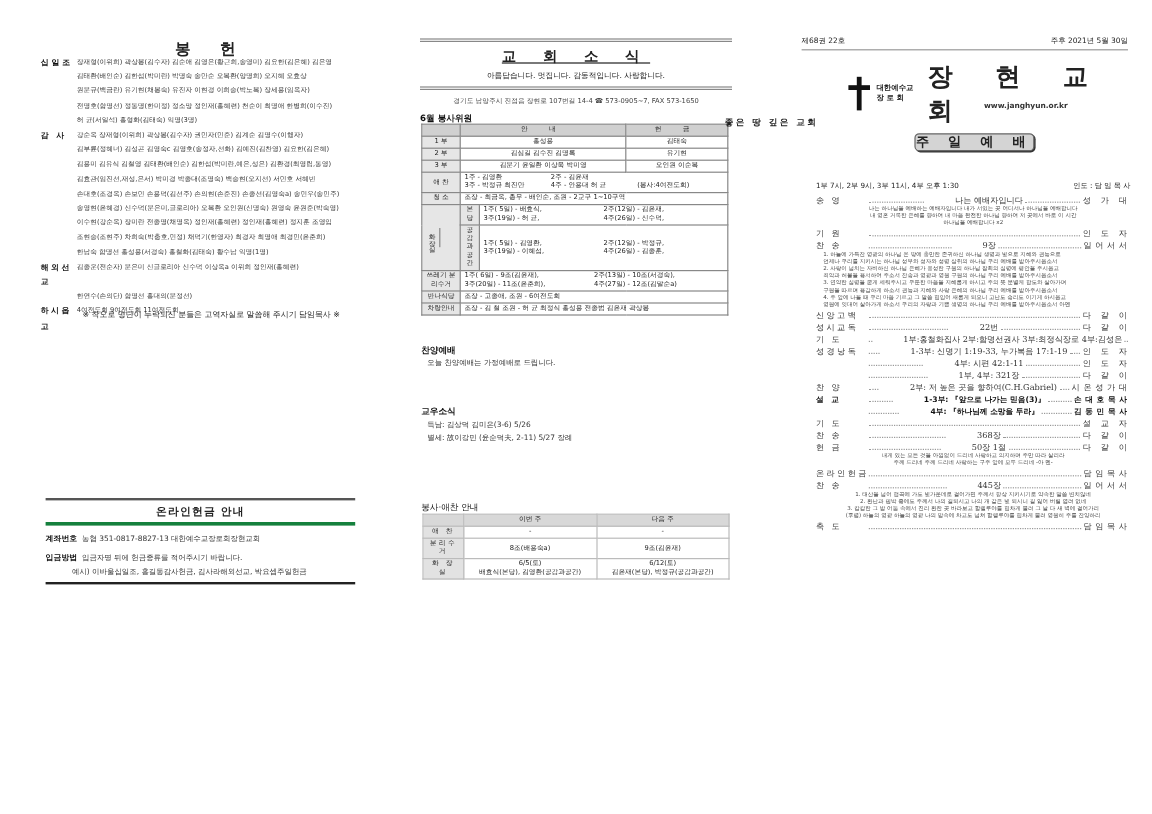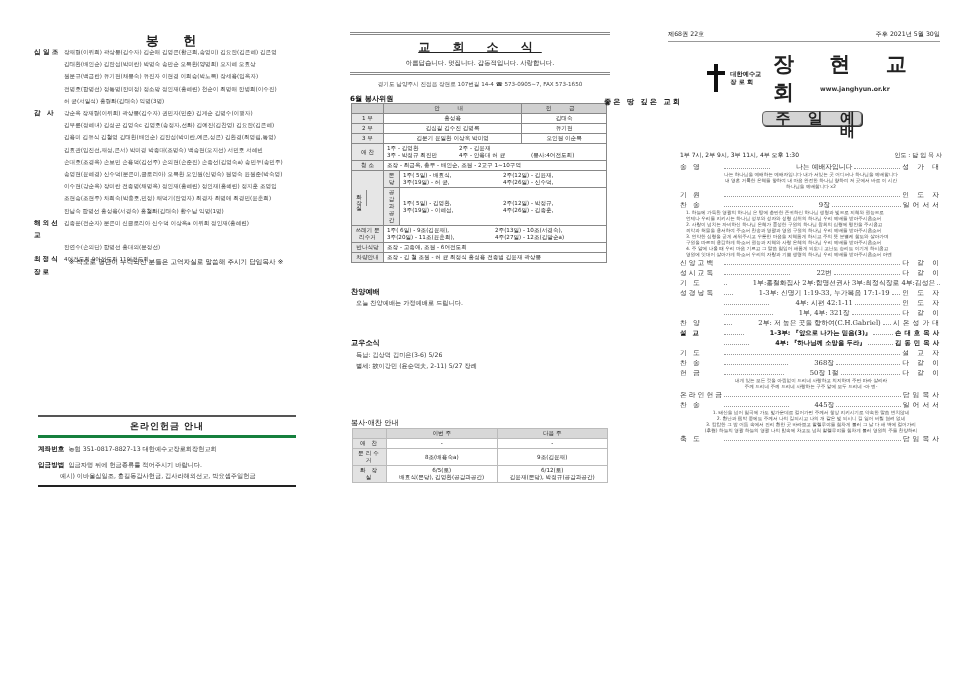--- a/index.html
+++ b/index.html
@@ -49,21 +49,21 @@
   
   .r-top { position: absolute; top: 30px; left: 668px; width: 272px; display: flex; justify-content: space-between; font-size: 6.2px; padding-bottom: 2px; border-bottom: 1px solid #999; }
   .logo { position: absolute; top: 50px; left: 706px; display: flex; align-items: center; }
   .cross-icon { width: 20px; height: 28px; position: relative; }
   .cross-icon:before { content: ""; position: absolute; left: 8px; top: 0; width: 4px; height: 28px; background: #111; }
   .cross-icon:after { content: ""; position: absolute; left: 1px; top: 7px; width: 18px; height: 4px; background: #111; }
   .logo-sm { font-size: 6.2px; font-weight: bold; line-height: 8px; margin-left: 6px; width: 40px; }
   .logo-big { font-family: "DejaVu Serif", serif; font-size: 21px; font-weight: bold; letter-spacing: 14px; margin-left: 6px; }
   .url { position: absolute; top: 85px; left: 820px; font-size: 6.2px; font-weight: bold; color: #333; }
   .slogan { position: absolute; top: 97px; left: 604px; width: 320px; text-align: left; font-size: 7.2px; font-weight: bold; letter-spacing: 2px; }
-  .svc-badge { position: absolute; top: 111px; left: 762px; width: 100px; height: 15px; background: #d4d4d4; border: 1px solid #666; border-radius: 4px; box-shadow: 1px 1px 0 #333; text-align: right; font-size: 15px; font-weight: bold; letter-spacing: 6px; line-height: 13px; }
+  .svc-badge { position: absolute; top: 111px; left: 762px; width: 100px; height: 15px; background: #d4d4d4; border: 1px solid #666; border-radius: 4px; box-shadow: 1px 1px 0 #333; text-align: center; font-size: 11px; font-weight: bold; letter-spacing: 6px; line-height: 13px; }
   .svc-times { position: absolute; top: 151px; left: 680px; width: 262px; display: flex; justify-content: space-between; font-size: 6px; }
   .order { position: absolute; top: 162px; left: 680px; width: 262px; font-size: 6.8px; color: #333; font-family: "DejaVu Serif", serif; }
   .oline { display: flex; align-items: baseline; height: 10px; line-height: 10px; white-space: nowrap; }
   .oline .lft { width: 42px; letter-spacing: 2px; flex-shrink: 0; }
   .oline .dots { flex: 1; border-bottom: 1px dotted #999; margin: 0 2px 2px; height: 1px; }
   .oline .mid { flex-shrink: 0; padding-left: 24px; }
   .oline .rgt { flex-shrink: 0; letter-spacing: 3px; }
   .oline.bold { font-weight: bold; font-family: "DejaVu Sans", sans-serif; color: #111; font-size: 6.4px; }
   .lyric { font-size: 4.6px; color: #444; text-align: center; line-height: 6px; font-family: "DejaVu Sans", sans-serif; }
   .lyric.left { text-align: left; padding-left: 6px; }
@@ -132,21 +132,21 @@
       </div>
       <div class="offer-row">
         <div class="offer-cat">해외선교</div>
         <div class="offer-names">김종운(전순자) 문은미 신글로리아 신수덕 이상옥a 이위희 정인재(홍혜련)</div>
       </div>
       <div class="offer-row">
         <div class="offer-cat"></div>
         <div class="offer-names">한연수(손의단) 함명선 홍대의(문정선)</div>
       </div>
       <div class="offer-row">
-        <div class="offer-cat">최정식장로</div>
+        <div class="offer-cat">하시옵고</div>
         <div class="offer-names">4여전도회 9여전도회 11여전도회</div>
       </div>
     </div>
   <div class="offer-note">※ 착오로 명단이 누락되신 분들은 고역자실로 말씀해 주시기 담임목사 ※</div>
 
   <div class="online">
     <div class="online-rule-top"></div>
     <div class="online-title">온라인헌금 안내</div>
     <div class="online-line">
       <b>계좌번호</b><span>농협 351-0817-8827-13 대한예수교장로회장현교회</span>

